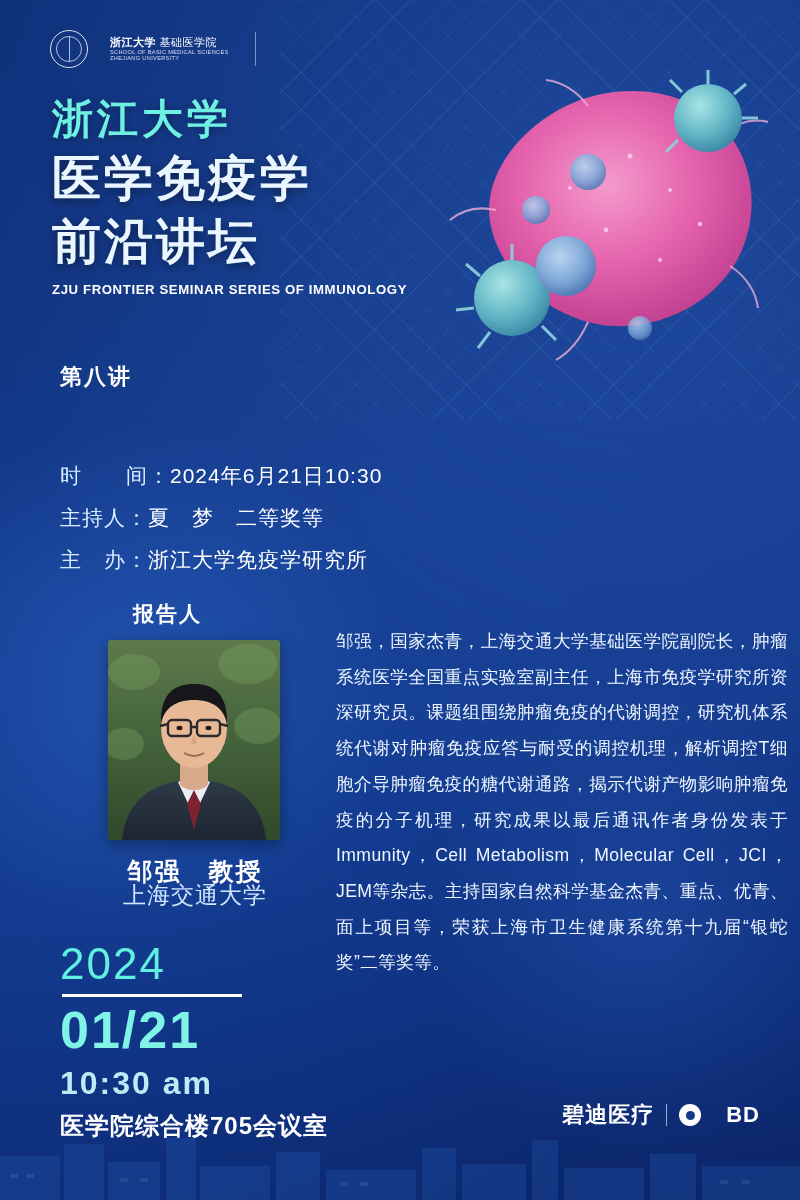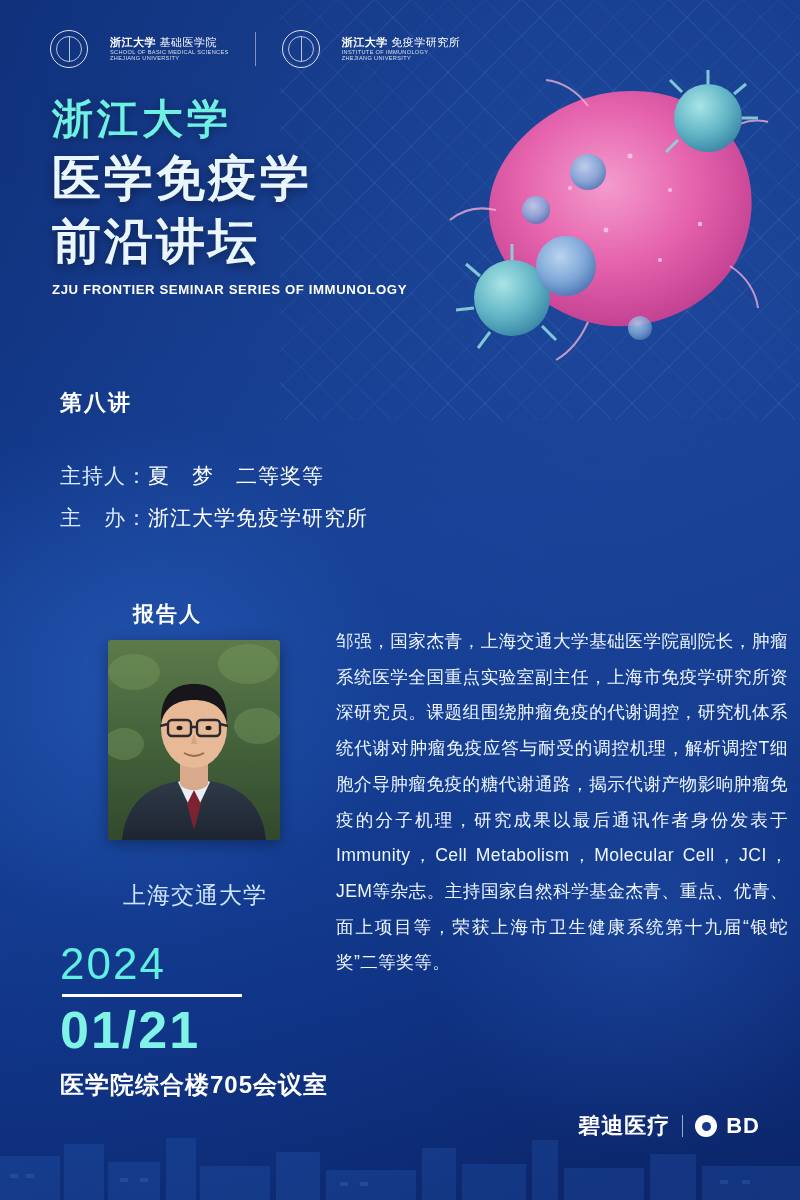--- a/index.html
+++ b/index.html
@@ -49,21 +49,21 @@
   
   .titlewrap{position:absolute;left:52px;top:92px;z-index:5;}
   .zju-cn{font-family:"Liberation Serif","DejaVu Serif",serif;font-size:41px;font-weight:bold;
     color:#6ef0e2;letter-spacing:4px;text-shadow:0 2px 8px rgba(0,0,0,.35);}
   .big-line{font-family:"Liberation Sans","DejaVu Sans",sans-serif;font-weight:bold;
     font-size:49px;color:#eaf6ff;letter-spacing:3px;line-height:1.28;
     text-shadow:0 3px 10px rgba(0,0,0,.45);}
   .en-sub{margin-top:10px;font-size:13.2px;font-weight:bold;color:#ffffff;letter-spacing:.6px;}
 
   
-  .lecture-no{position:absolute;left:60px;top:362px;font-size:22px;color:#fff;font-weight:bold;letter-spacing:2px;z-index:5;margin-top:26px;}
+  .lecture-no{position:absolute;left:60px;top:362px;font-size:22px;color:#fff;font-weight:bold;letter-spacing:2px;z-index:5;}
   .topic{position:absolute;left:60px;top:404px;font-size:28px;color:#ffffff;font-weight:bold;letter-spacing:1.5px;z-index:5;}
   .meta{position:absolute;left:60px;top:462px;z-index:5;}
   .meta-row{font-size:21px;color:#d9ecff;letter-spacing:1px;margin-bottom:14px;}
   .meta-label{color:#d9ecff;}
   .meta-val{color:#ffffff;}
 
   
   .speaker-title{position:absolute;left:133px;top:600px;font-size:21px;color:#fff;font-weight:bold;letter-spacing:2px;z-index:5;}
   .portrait{position:absolute;left:108px;top:640px;width:172px;height:200px;border-radius:3px;overflow:hidden;z-index:5;
     box-shadow:0 4px 16px rgba(0,0,0,.35);}
@@ -76,24 +76,24 @@
 
   
   .datewrap{position:absolute;left:60px;top:940px;z-index:5;}
   .year{font-size:44px;font-weight:normal;color:#5ff0e0;letter-spacing:2px;line-height:1.1;}
   .dateline{width:180px;height:3px;background:#ffffff;margin:6px 0 4px 2px;}
   .daymonth{font-size:52px;font-weight:bold;color:#7ef3e6;letter-spacing:2px;line-height:1.15;}
   .time{font-size:32px;font-weight:bold;color:#bfe9f5;letter-spacing:2px;margin-top:4px;}
   .venue{font-size:24px;font-weight:bold;color:#ffffff;letter-spacing:1px;margin-top:8px;}
 
   
-  .sponsor{position:absolute;right:40px;bottom:59px;display:flex;align-items:center;gap:12px;z-index:6;justify-content:space-between;}
+  .sponsor{position:absolute;right:40px;bottom:70px;display:flex;align-items:center;gap:12px;z-index:6;justify-content:space-between;}
   .sponsor-cn{font-size:22px;color:#fff;font-weight:bold;letter-spacing:1px;}
   .sponsor-sep{width:1px;height:22px;background:rgba(255,255,255,.6);}
-  .bd-mark{display:flex;align-items:center;gap:9px;}
+  .bd-mark{display:flex;align-items:center;gap:25px;}
   .bd-dot{width:22px;height:22px;border-radius:50%;background:#fff;position:relative;}
   .bd-dot:after{content:"";position:absolute;left:50%;top:50%;width:9px;height:9px;margin:-4.5px 0 0 -4.5px;
     border-radius:50%;background:#13388c;}
   .bd-txt{font-size:22px;color:#fff;font-weight:bold;letter-spacing:1px;}
 
   
   .skyline{position:absolute;left:0;right:0;bottom:0;height:96px;z-index:1;opacity:.5;}
 </style>
 </head>
 <body>
@@ -138,31 +138,20 @@
       <div class="logo-txt">
         <div class="logo-cn">
           <b>浙江大学</b>
           <span>基础医学院</span>
         </div>
         <div class="logo-en">SCHOOL OF BASIC MEDICAL SCIENCES</div>
         <div class="logo-en">ZHEJIANG UNIVERSITY</div>
       </div>
     </div>
     <div class="logo-div"></div>
-    <div class="logo-block">
-      <div class="seal"></div>
-      <div class="logo-txt">
-        <div class="logo-cn">
-          <b>浙江大学</b>
-          <span>免疫学研究所</span>
-        </div>
-        <div class="logo-en">INSTITUTE OF IMMUNOLOGY</div>
-        <div class="logo-en">ZHEJIANG UNIVERSITY</div>
-      </div>
-    </div>
   </div>
 
   <svg class="cellart" viewBox="0 0 460 320">
     <defs>
       <radialGradient id="gPink" cx="45%" cy="40%" r="62%">
         <stop offset="0%" stop-color="#ff9fd0"></stop>
         <stop offset="55%" stop-color="#ef63ad"></stop>
         <stop offset="100%" stop-color="#c93f90"></stop>
       </radialGradient>
       <radialGradient id="gTeal" cx="38%" cy="32%" r="70%">
@@ -224,20 +213,23 @@
   <div class="titlewrap">
     <div class="zju-cn">浙江大学</div>
     <div class="big-line">医学免疫学</div>
     <div class="big-line">前沿讲坛</div>
     <div class="en-sub">ZJU FRONTIER SEMINAR SERIES OF IMMUNOLOGY</div>
   </div>
 
   <div class="lecture-no">第八讲</div>
 
   <div class="meta">
+    <div class="meta-row">
+      <span class="meta-label">时　　间：</span><span class="meta-val">2024年6月21日10:30</span>
+    </div>
     <div class="meta-row">
       <span class="meta-label">主持人：</span><span class="meta-val">夏　梦　二等奖等</span>
     </div>
     <div class="meta-row">
       <span class="meta-label">主　办：</span><span class="meta-val">浙江大学免疫学研究所</span>
     </div>
   </div>
 
   <div class="speaker-title">报告人</div>
 
@@ -283,28 +275,30 @@
       </g>
 
       <ellipse cx="71.5" cy="88" rx="3" ry="2.2" fill="#241c18"></ellipse>
       <ellipse cx="100.5" cy="88" rx="3" ry="2.2" fill="#241c18"></ellipse>
 
       <path d="M86 94 L83 104 h6 Z" fill="#c99372" opacity=".55"></path>
       <path d="M76 113 Q86 119 96 113" stroke="#9c6a50" stroke-width="2" fill="none"></path>
     </svg>
   </div>
 
+  <div class="speaker-name">邹强　教授</div>
   <div class="speaker-org">上海交通大学</div>
 
   <div class="bio">邹强，国家杰青，上海交通大学基础医学院副院长，肿瘤系统医学全国重点实验室副主任，上海市免疫学研究所资深研究员。课题组围绕肿瘤免疫的代谢调控，研究机体系统代谢对肿瘤免疫应答与耐受的调控机理，解析调控T细胞介导肿瘤免疫的糖代谢通路，揭示代谢产物影响肿瘤免疫的分子机理，研究成果以最后通讯作者身份发表于Immunity，Cell Metabolism，Molecular Cell，JCI，JEM等杂志。主持国家自然科学基金杰青、重点、优青、面上项目等，荣获上海市卫生健康系统第十九届“银蛇奖”二等奖等。</div>
 
   <div class="datewrap">
     <div class="year">2024</div>
     <div class="dateline"></div>
     <div class="daymonth">01/21</div>
+    <div class="time">10:30 am</div>
     <div class="venue">医学院综合楼705会议室</div>
   </div>
 
   <div class="sponsor">
     <div class="sponsor-cn">碧迪医疗</div>
     <div class="sponsor-sep"></div>
     <div class="bd-mark">
       <div class="bd-dot"></div>
       <div class="bd-txt">BD</div>
     </div>

